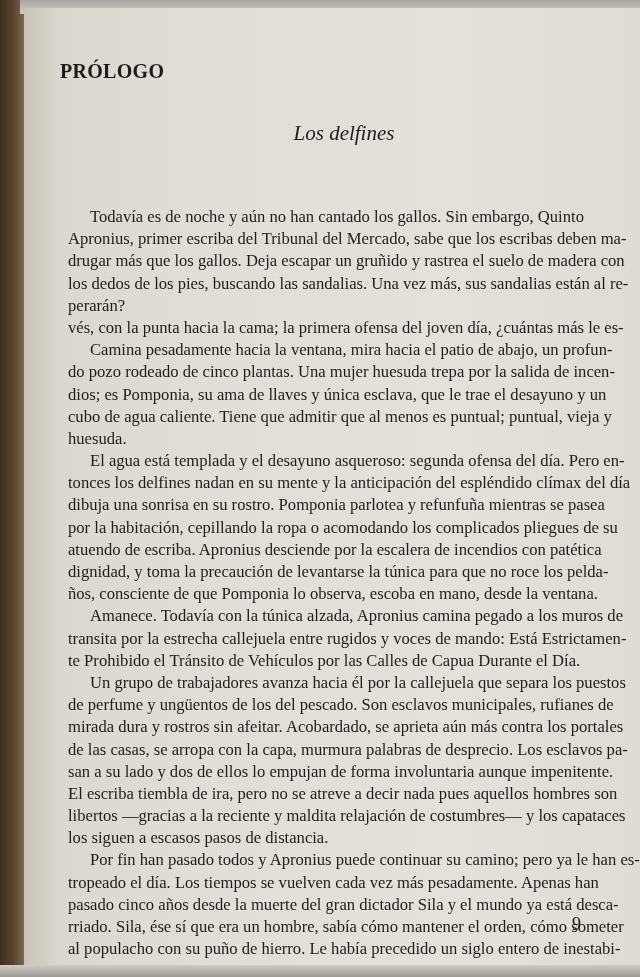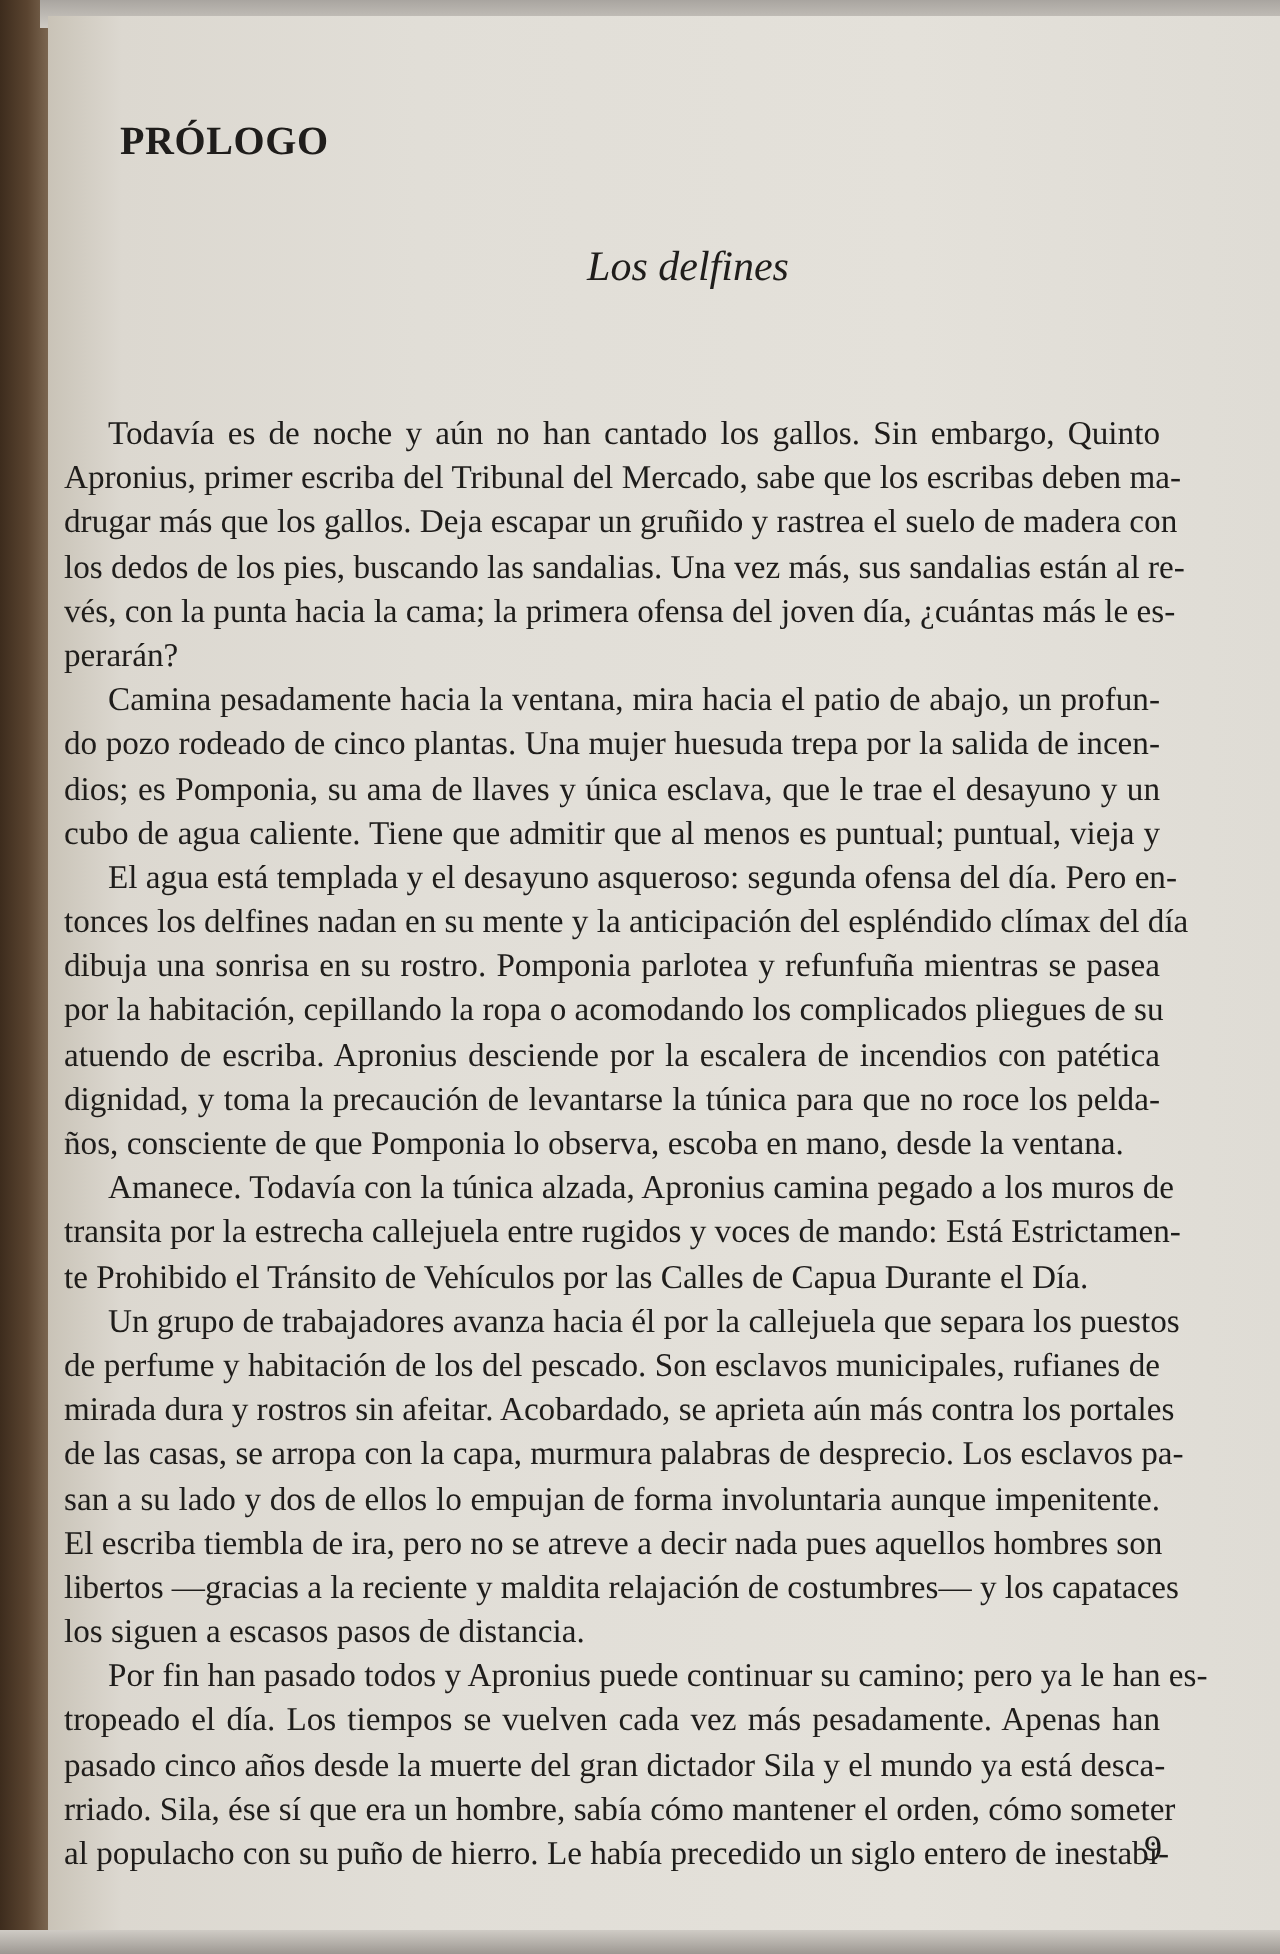--- a/index.html
+++ b/index.html
@@ -30,21 +30,21 @@
     font-weight:bold; font-size:20px; letter-spacing:0.3px;padding-left:36px;
   }
   .subtitle {
     position:absolute; left:12px; width:616px; top:113px; text-align:center;
     font-style:italic; font-size:21px;
   }
   .body-text {
     position:absolute; left:8px; top:198px; width:548px;
     font-size:16.6px; line-height:22.2px;
   }
-  .line { display:block; white-space:nowrap; text-align:justify; text-align-last:justify; height:22.2px; overflow:visible; }
+  .line { display:block; white-space:nowrap; text-align:justify; text-align-last:justify; height:22.2px; overflow:visible;margin-left:36px; }
   .line.last { text-align-last:left; }
   .line.indent { padding-left:22px; }
   .pagenum {
     position:absolute; left:548px; top:906px; font-size:18px;
   }
 </style>
 </head>
 <body>
 
 <div class="spine"></div>
@@ -54,50 +54,51 @@
   <div class="chapter">PRÓLOGO</div>
   <div class="subtitle">Los delfines</div>
 
   <div class="body-text">
 
     <div>
       <span class="line indent">Todavía es de noche y aún no han cantado los gallos. Sin embargo, Quinto</span>
       <span class="line">Apronius, primer escriba del Tribunal del Mercado, sabe que los escribas deben ma-</span>
       <span class="line">drugar más que los gallos. Deja escapar un gruñido y rastrea el suelo de madera con</span>
       <span class="line">los dedos de los pies, buscando las sandalias. Una vez más, sus sandalias están al re-</span>
+      <span class="line last">perarán?</span>
       <span class="line">vés, con la punta hacia la cama; la primera ofensa del joven día, ¿cuántas más le es-</span>
-      <span class="line last">perarán?</span>
     </div>
 
     <div>
       <span class="line indent">Camina pesadamente hacia la ventana, mira hacia el patio de abajo, un profun-</span>
       <span class="line">do pozo rodeado de cinco plantas. Una mujer huesuda trepa por la salida de incen-</span>
       <span class="line">dios; es Pomponia, su ama de llaves y única esclava, que le trae el desayuno y un</span>
       <span class="line">cubo de agua caliente. Tiene que admitir que al menos es puntual; puntual, vieja y</span>
+      <span class="line last">huesuda.</span>
     </div>
 
     <div>
       <span class="line indent">El agua está templada y el desayuno asqueroso: segunda ofensa del día. Pero en-</span>
       <span class="line">tonces los delfines nadan en su mente y la anticipación del espléndido clímax del día</span>
       <span class="line">dibuja una sonrisa en su rostro. Pomponia parlotea y refunfuña mientras se pasea</span>
       <span class="line">por la habitación, cepillando la ropa o acomodando los complicados pliegues de su</span>
       <span class="line">atuendo de escriba. Apronius desciende por la escalera de incendios con patética</span>
       <span class="line">dignidad, y toma la precaución de levantarse la túnica para que no roce los pelda-</span>
       <span class="line last">ños, consciente de que Pomponia lo observa, escoba en mano, desde la ventana.</span>
     </div>
 
     <div>
       <span class="line indent">Amanece. Todavía con la túnica alzada, Apronius camina pegado a los muros de</span>
       <span class="line">transita por la estrecha callejuela entre rugidos y voces de mando: Está Estrictamen-</span>
       <span class="line last">te Prohibido el Tránsito de Vehículos por las Calles de Capua Durante el Día.</span>
     </div>
 
     <div>
       <span class="line indent">Un grupo de trabajadores avanza hacia él por la callejuela que separa los puestos</span>
-      <span class="line">de perfume y habitación de los del pescado. Son esclavos municipales, rufianes de</span>
+      <span class="line">de perfume y ungüentos de los del pescado. Son esclavos municipales, rufianes de</span>
       <span class="line">mirada dura y rostros sin afeitar. Acobardado, se aprieta aún más contra los portales</span>
       <span class="line">de las casas, se arropa con la capa, murmura palabras de desprecio. Los esclavos pa-</span>
       <span class="line">san a su lado y dos de ellos lo empujan de forma involuntaria aunque impenitente.</span>
       <span class="line">El escriba tiembla de ira, pero no se atreve a decir nada pues aquellos hombres son</span>
       <span class="line">libertos —gracias a la reciente y maldita relajación de costumbres— y los capataces</span>
       <span class="line last">los siguen a escasos pasos de distancia.</span>
     </div>
 
     <div>
       <span class="line indent">Por fin han pasado todos y Apronius puede continuar su camino; pero ya le han es-</span>

